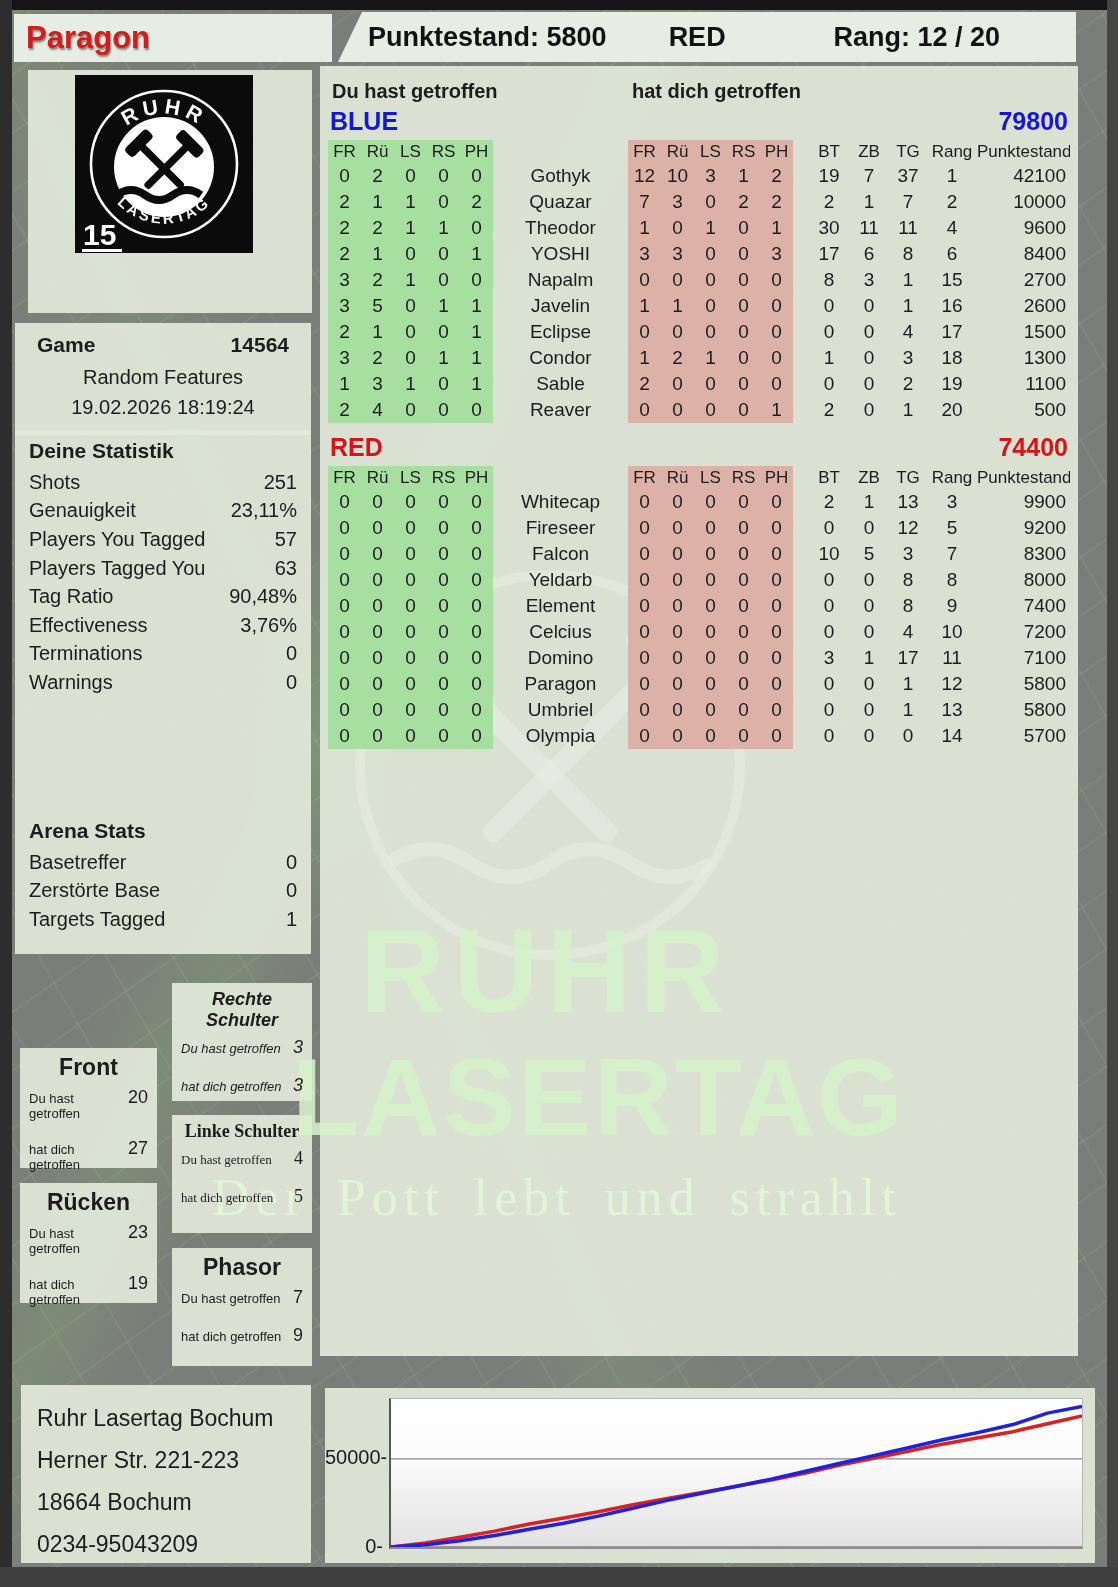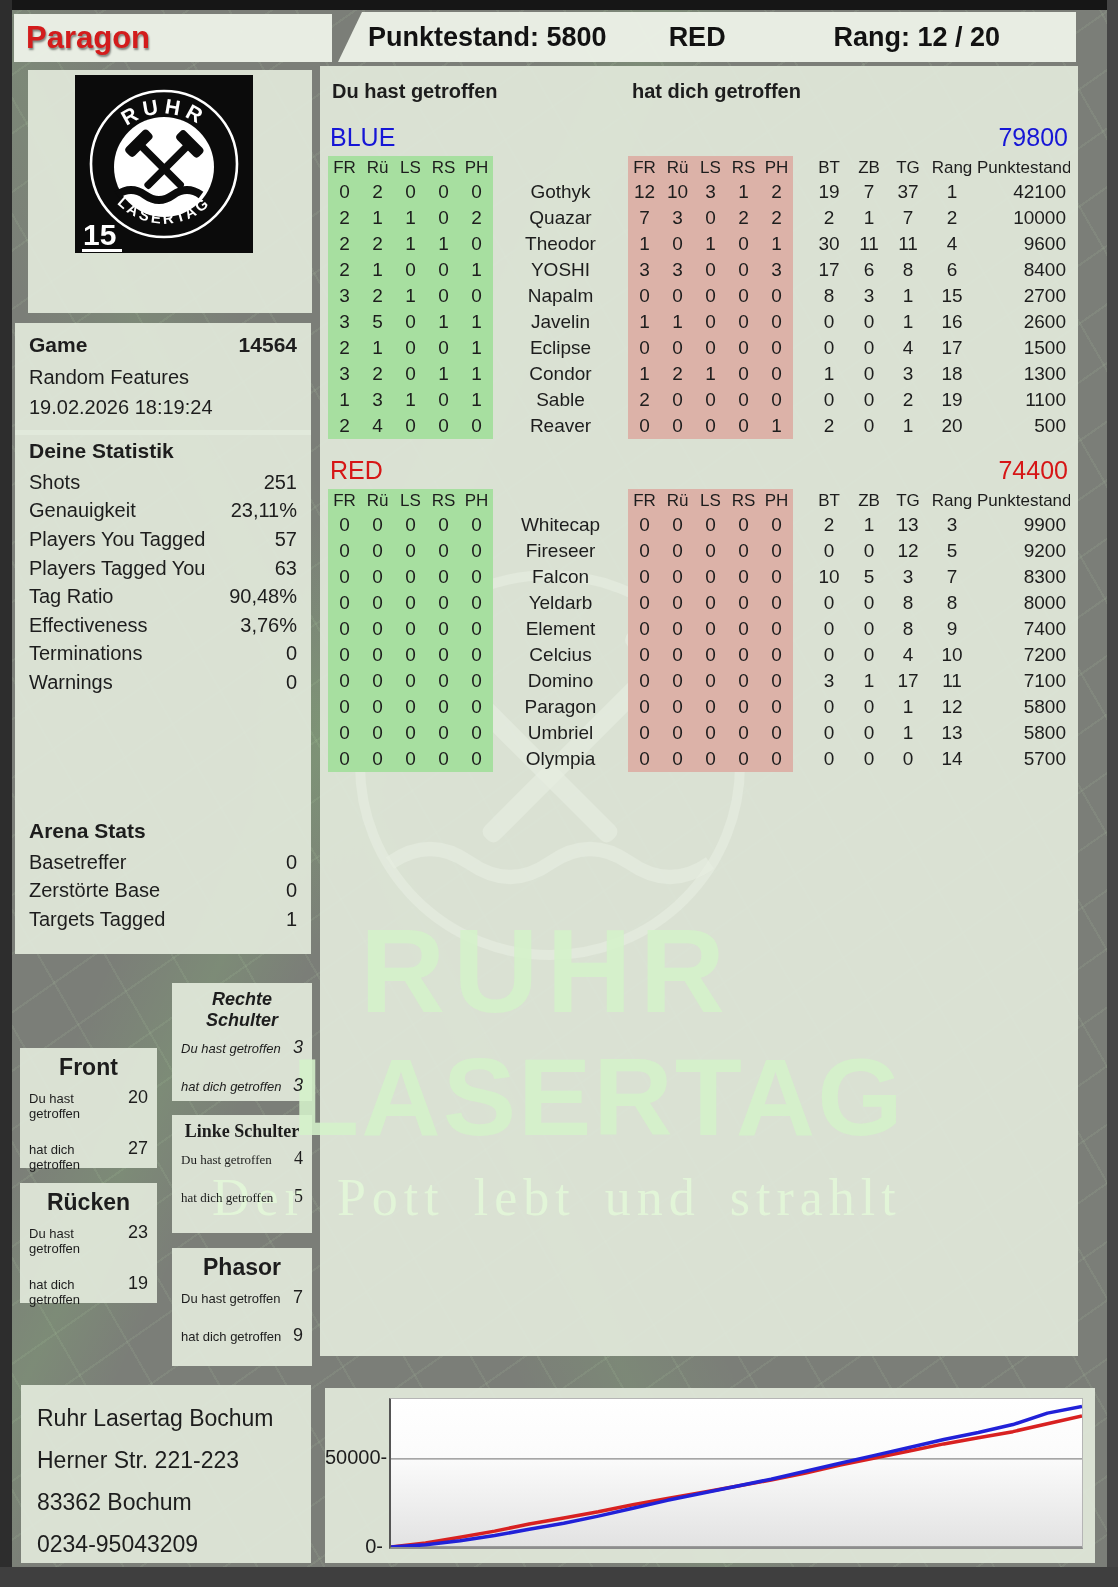--- a/index.html
+++ b/index.html
@@ -58,21 +58,21 @@
     text-shadow:1px 2px 2px rgba(0,0,0,0.45);}
   .header-strip{display:flex;align-items:center;font-size:27px;font-weight:bold;color:#121212;}
   .header-strip .score{margin-left:30px;}
   .header-strip .team{margin-left:62px;}
   .header-strip .rank{margin-left:auto;margin-right:76px;}
 
   
   .logo-square{position:absolute;left:47px;top:5px;width:178px;height:178px;}
 
   
-  .game-box{padding:10px 14px;font-size:20px;}
+  .game-box{padding:10px 22px;font-size:20px;text-align:center;}
   .game-box .row1{display:flex;justify-content:space-between;font-weight:bold;font-size:21px;}
   .game-box .row2{margin-top:9px;}
   .game-box .row3{margin-top:7px;}
 
   
   .stats-box{padding:9px 14px;font-size:20px;}
   .stats-box .sec-title{font-weight:bold;font-size:21px;margin-bottom:5px;}
   .stat-row{display:flex;justify-content:space-between;height:28.6px;align-items:center;}
   .arena-spacer{height:122px;}
 
@@ -85,22 +85,22 @@
   .z-row.second{margin-top:17px;}
   .z-row .z-label{font-size:13px;}
   .z-row .z-val{font-size:18px;}
 
   
   .main-panel{padding:0;}
   .col-title{position:absolute;top:14px;font-size:20px;font-weight:bold;}
   .col-title.given{left:12px;}
   .col-title.taken{left:312px;}
   #teams{position:absolute;left:8px;right:8px;top:40px;}
-  .team-bar{display:flex;justify-content:space-between;font-weight:normal;font-size:25px;
-    padding:1px 2px 4px;margin-top:16px;}
+  .team-bar{display:flex;justify-content:space-between;font-weight:bold;font-size:25px;
+    padding:1px 2px 4px;}
   .team + .team{margin-top:9px;}
   .srow{display:grid;grid-template-columns:repeat(5,33px) 135px repeat(5,33px) 16px 40px 40px 38px 50px 1fr;align-items:center;}
   .c{font-size:19px;text-align:center;line-height:26px;height:26px;color:#1d1d1d;
     white-space:nowrap;overflow:hidden;}
   .shead .c{font-size:17px;line-height:23px;height:23px;}
   .g{background:#a7dfa0;}
   .r{background:#dcb2a8;}
   .pk{text-align:right;padding-right:4px;}
 
   
@@ -751,21 +751,21 @@
                 <div class="c pk">5700</div>
               </div>
             </div>
           </section>
         </div>
     </div>
 
     <div class="box pos-address address-box">
       <div>Ruhr Lasertag Bochum</div>
       <div>Herner Str. 221-223</div>
-      <div>83362 Bochum</div>
+      <div>18664 Bochum</div>
       <div>0234-95043209</div>
     </div>
 
     <div class="box pos-chart chart-box">
       <div class="ylab t50">50000-</div>
       <div class="ylab t0">0-</div>
       <div class="plot">
         <svg id="chart-svg" viewBox="0 0 694 151" preserveAspectRatio="none">
             <line x1="0" x2="694" y1="151.0" y2="151.0" class="axis0"></line>
             <line x1="0" x2="694" y1="61.1" y2="61.1" class="grid"></line>

